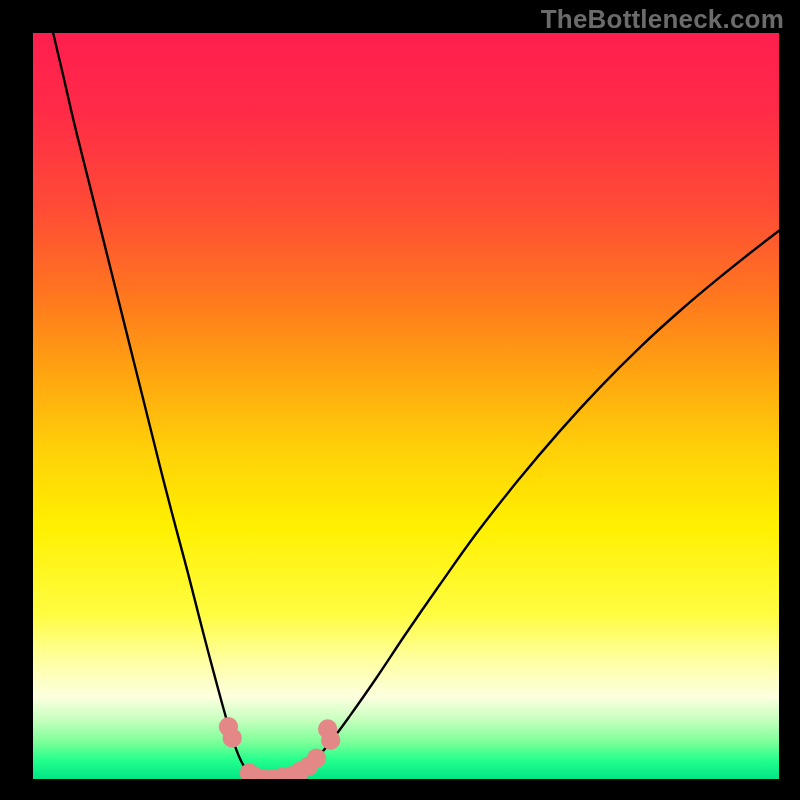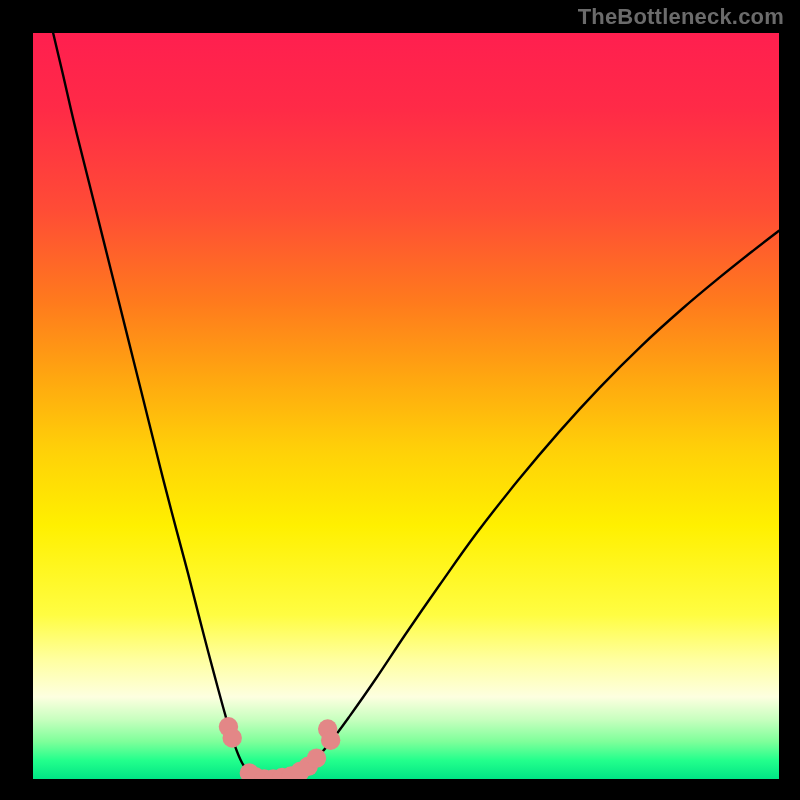--- a/index.html
+++ b/index.html
@@ -35,21 +35,21 @@
       #7eff9a 95%,
       #23ff8c 97.5%,
       #00e585 100%
     );
   }
   .watermark {
     position: absolute;
     top: 4px;
     right: 16px;
     font-family: Arial, Helvetica, sans-serif;
-    font-size: 22px;
+    font-size: 26px;
     font-weight: 600;
     color: #6b6b6b;
     letter-spacing: 0.2px;
     user-select: none;
   }
   svg.overlay {
     position: absolute;
     left: 0; top: 0;
     width: 746px; height: 746px;
     overflow: visible;

